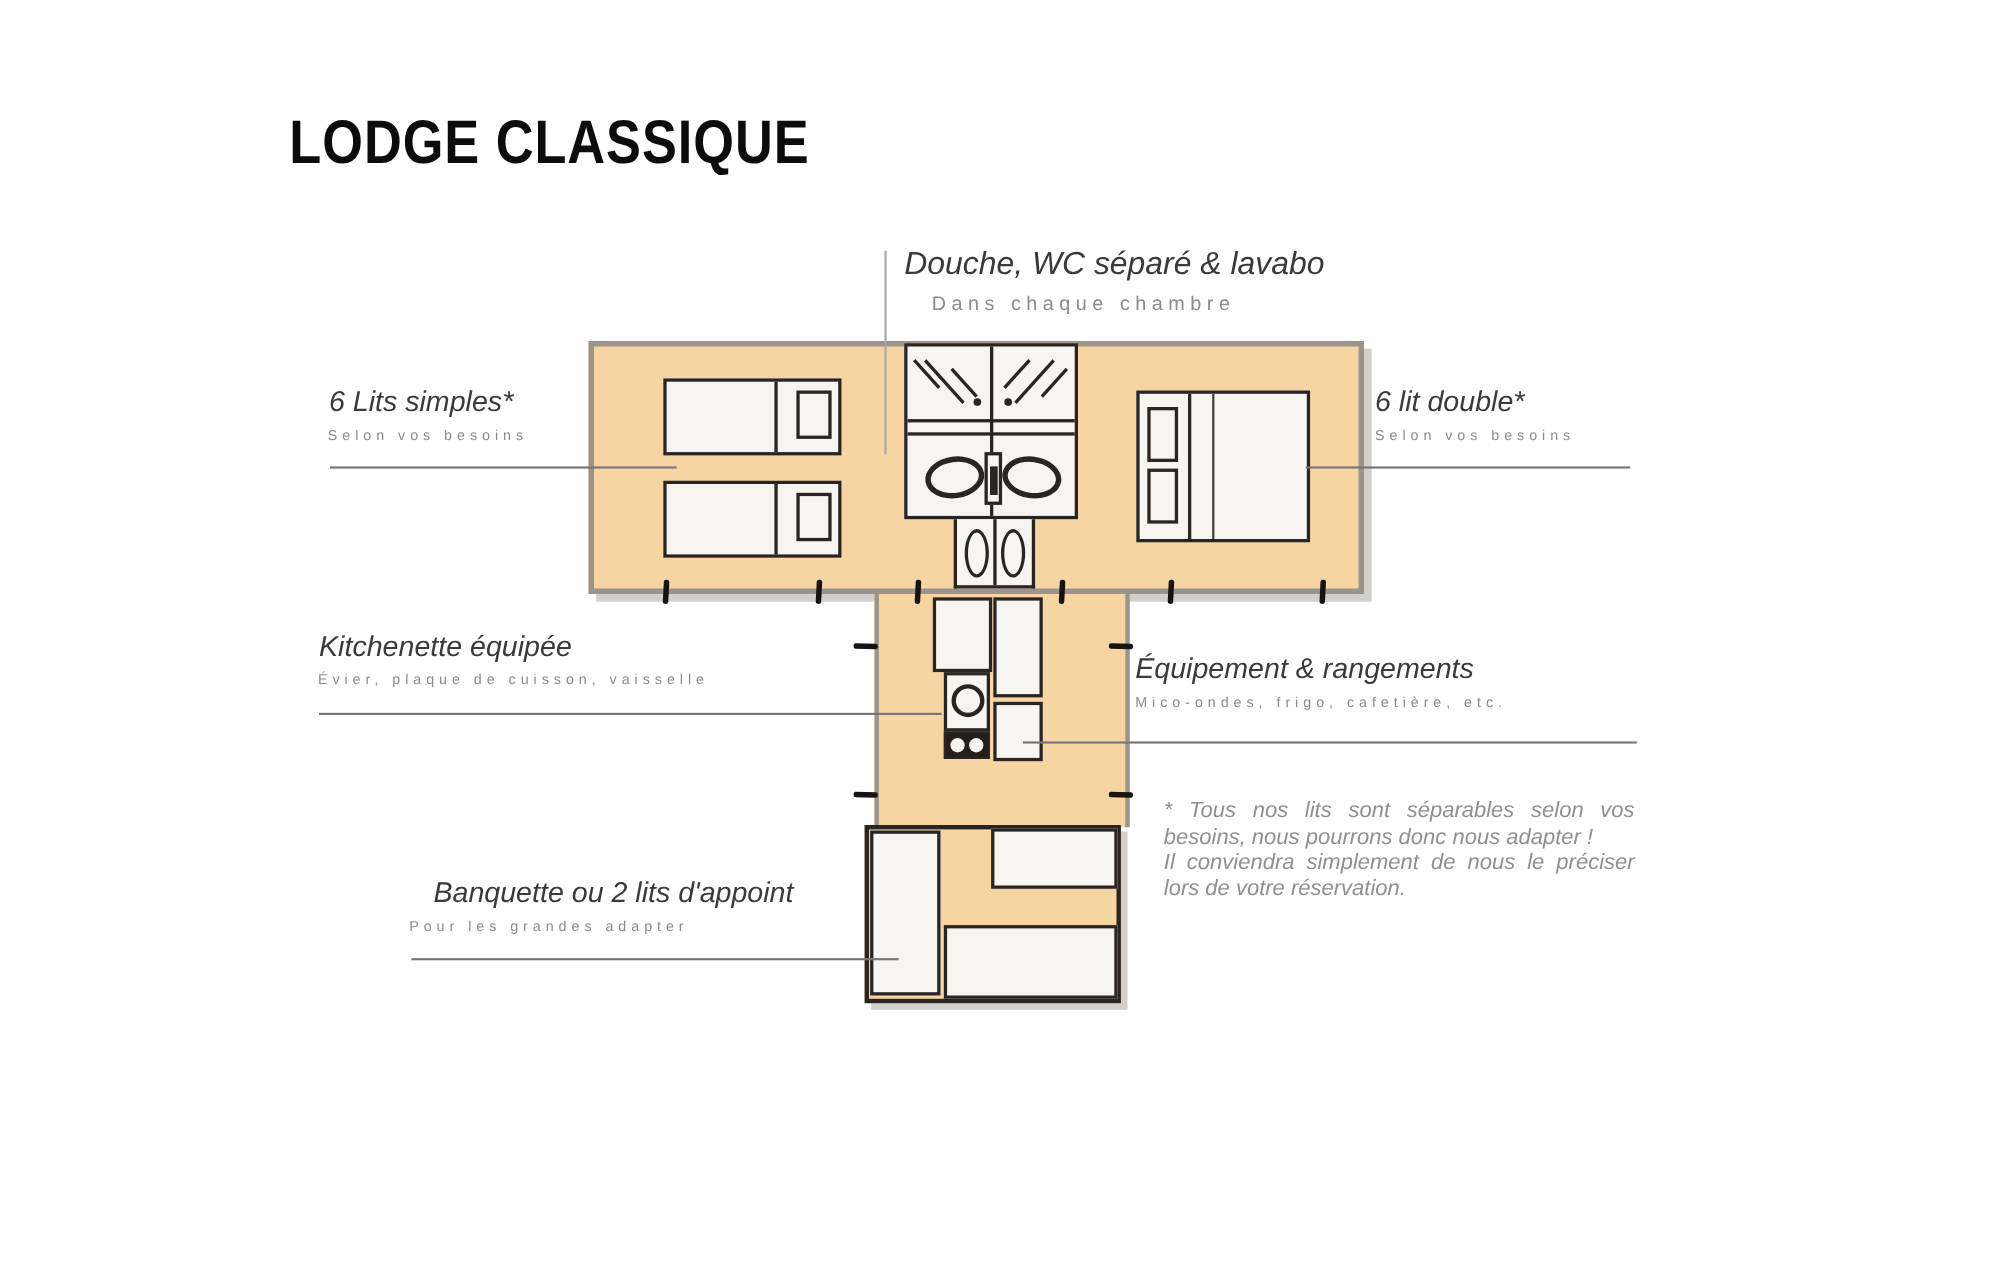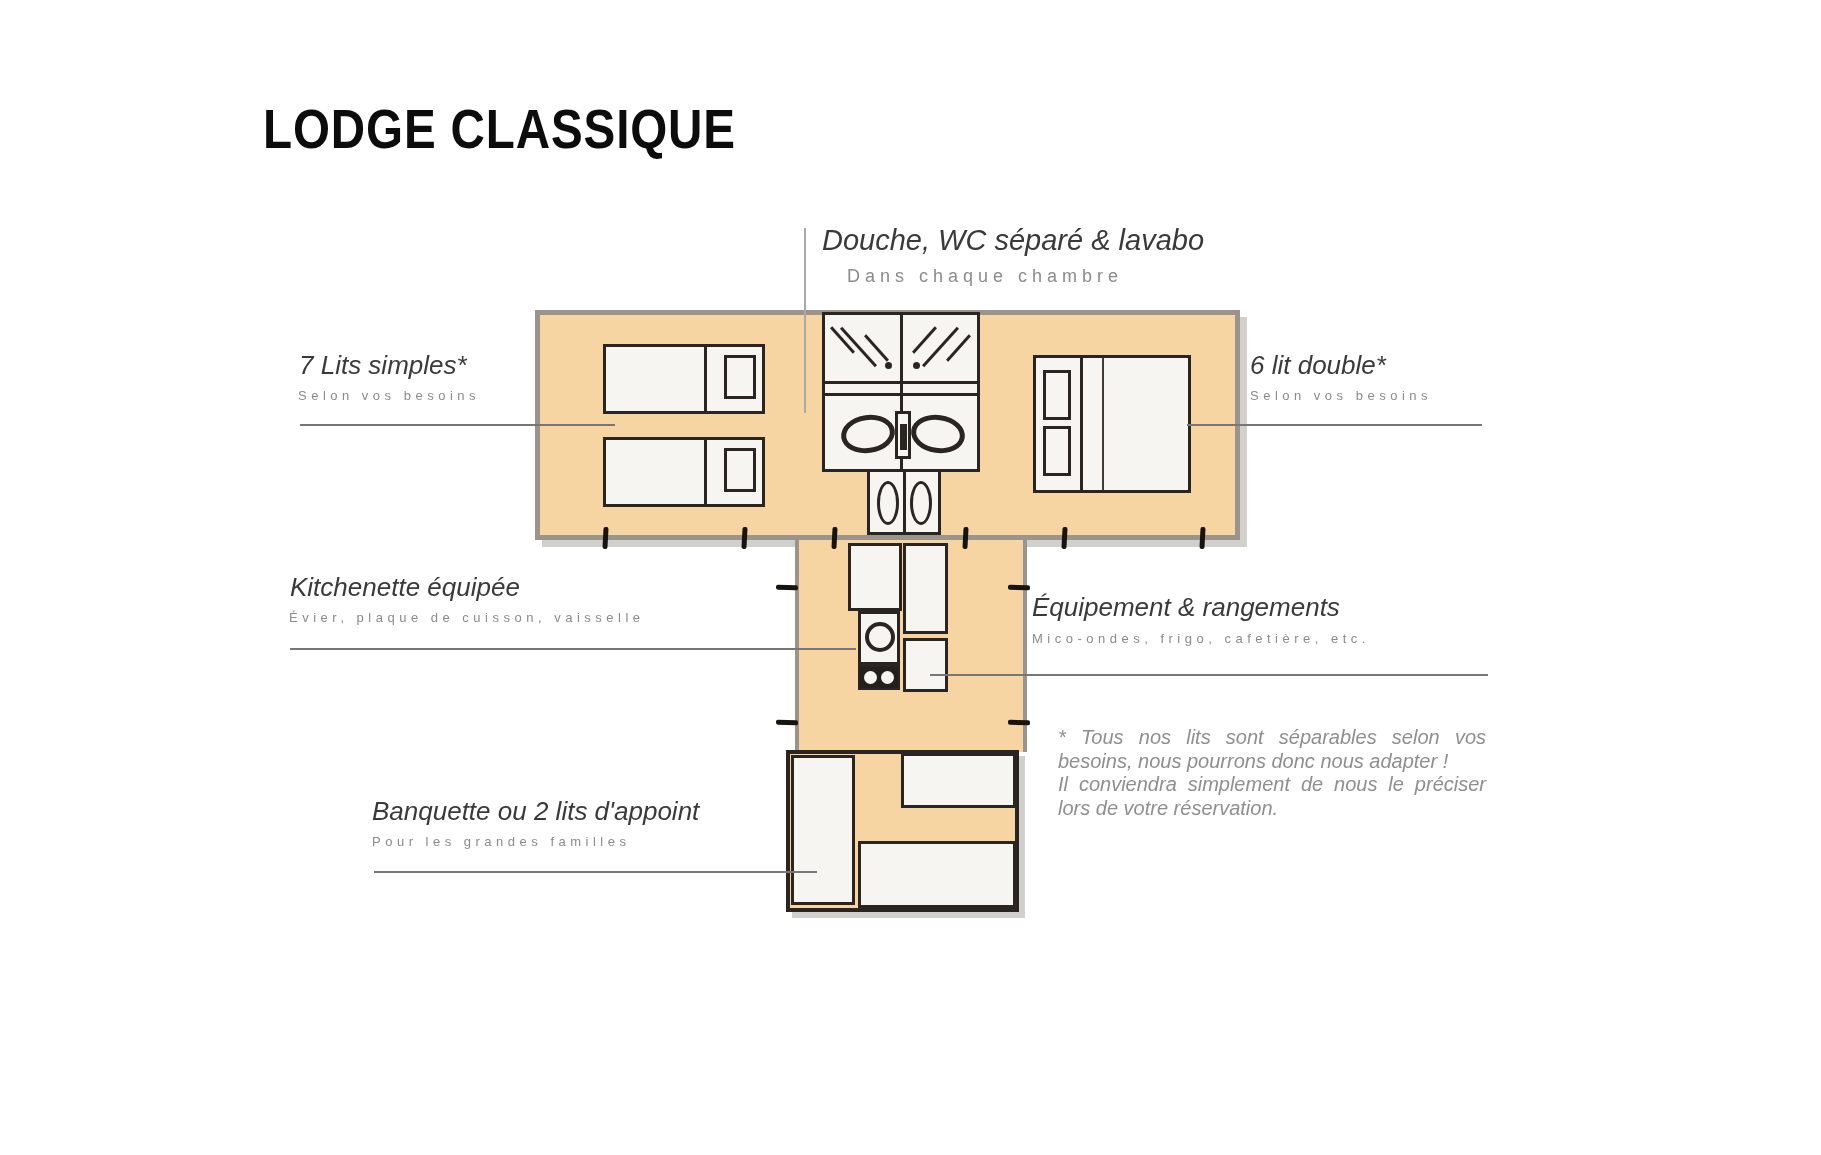--- a/index.html
+++ b/index.html
@@ -142,33 +142,33 @@
   <div class="abs leader-v" style="left:804px; top:228px; height:185px;"></div>
   <div class="abs leader" style="left:300px;  top:424px; width:315px;"></div>
   <div class="abs leader" style="left:1187px; top:424px; width:295px;"></div>
   <div class="abs leader" style="left:290px;  top:648px; width:566px;"></div>
   <div class="abs leader" style="left:930px;  top:674px; width:558px;"></div>
   <div class="abs leader" style="left:374px;  top:871px; width:443px;"></div>
 
   <div class="abs h h-big" style="left:822px; top:224px;">Douche, WC séparé &amp; lavabo</div>
   <div class="abs s s-big" style="left:823px; top:266px;">Dans chaque chambre</div>
 
-  <div class="abs h" style="left:299px; top:350px;">7 Lits simples*</div>
+  <div class="abs h" style="left:299px; top:350px;">6 Lits simples*</div>
   <div class="abs s" style="left:298px; top:388px;">Selon vos besoins</div>
 
   <div class="abs h" style="left:1250px; top:350px;">6 lit double*</div>
   <div class="abs s" style="left:1250px; top:388px;">Selon vos besoins</div>
 
   <div class="abs h" style="left:290px; top:572px;">Kitchenette équipée</div>
   <div class="abs s" style="left:289px; top:610px;">Évier, plaque de cuisson, vaisselle</div>
 
   <div class="abs h" style="left:1032px; top:592px;">Équipement &amp; rangements</div>
   <div class="abs s" style="left:1032px; top:631px;">Mico-ondes, frigo, cafetière, etc.</div>
 
-  <div class="abs h" style="left:372px; top:796px;">Banquette ou 2 lits d'appoint</div>
-  <div class="abs s" style="left:372px; top:834px;">Pour les grandes familles</div>
+  <div class="abs h" style="left:394px; top:796px;">Banquette ou 2 lits d'appoint</div>
+  <div class="abs s" style="left:372px; top:834px;">Pour les grandes adapter</div>
 
   <div class="abs note" style="left:1058px; top:726px;">
     <p>* Tous nos lits sont séparables selon vos besoins, nous pourrons donc nous adapter !</p>
     <p>Il conviendra simplement de nous le préciser lors de votre réservation.</p>
   </div>
 
 </div>
 
 </body></html>

